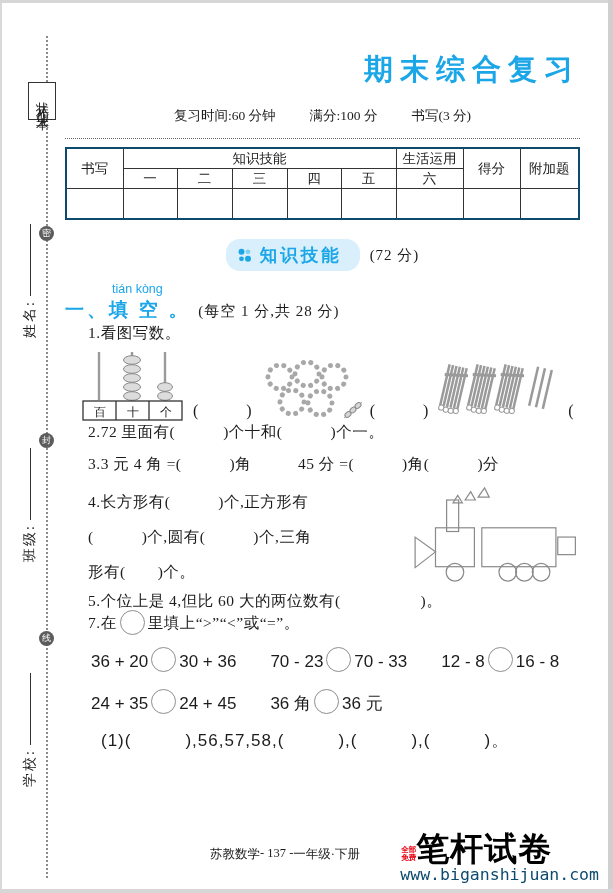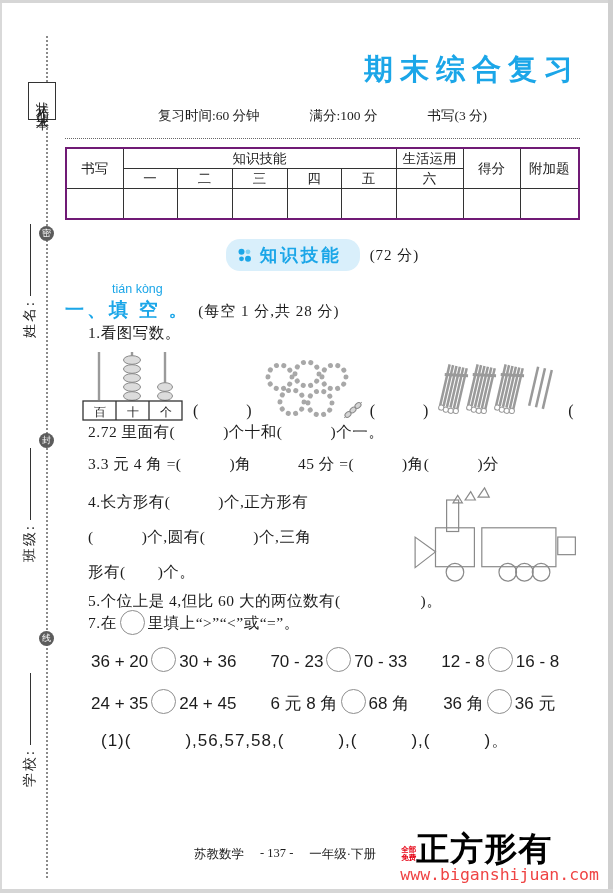--- a/index.html
+++ b/index.html
@@ -26,27 +26,27 @@
   }
   .vlabel .wline{display:inline-block;width:72px;height:0;border-top:1.2px solid #333}
   .seal{
     position:absolute;left:39px;width:15px;height:15px;border-radius:50%;
     background:#5c5c5c;color:#fff;font-size:9px;line-height:15px;text-align:center;z-index:2;
   }
 
   
   .main{position:absolute;left:0;top:0;width:613px;box-sizing:border-box;padding:0 33px 0 65px}
   .title{margin-top:50px;text-align:right;font-size:29px;font-weight:bold;letter-spacing:7px;color:#1ba6e8}
-  .info-row{margin-top:17px;display:flex;justify-content:center;gap:50px;font-size:13.5px}
+  .info-row{margin-top:17px;display:flex;justify-content:center;gap:34px;font-size:13.5px}
   .dotted-hr{margin-top:13px;border:0;border-top:1.6px dotted #666}
 
   table.score{border-collapse:collapse;width:513px;margin-top:4px;table-layout:fixed}
   table.score td{border:1.2px solid #333;text-align:center;font-size:13.5px;padding:0;height:19px;
     font-family:"Liberation Sans","DejaVu Sans",sans-serif}
-  table.score{border:2px solid #701a75}
+  table.score{border:2px solid #0c4a6e}
   table.score tr.empty td{height:29px}
 
   .badge-row{margin-top:19px;display:flex;justify-content:center;align-items:center;gap:10px}
   .pill{display:flex;align-items:center;gap:7px;background:#d9effb;border-radius:14px;padding:4px 18px 4px 10px}
   .pill .label{color:#1ba6e8;font-weight:bold;font-size:17.5px;letter-spacing:3px;
     font-family:"Liberation Sans","DejaVu Sans",sans-serif}
   .points{font-size:15px;letter-spacing:1px}
 
   .q1head{margin-top:11px}
   .pinyin{margin-left:47px;color:#1ba6e8;font-size:12.5px;font-family:"Liberation Sans","DejaVu Sans",sans-serif;display:block}
@@ -68,28 +68,28 @@
   .train{width:176px;margin-top:-10px}
 
   .cmp{display:inline-block;width:23px;height:23px;border:1.1px solid #8e8e8e;border-radius:50%;
     vertical-align:middle;margin:0 3px;position:relative;top:-2px}
   .exprow{margin-top:12px;margin-left:26px;display:flex;align-items:flex-start;gap:0;
     font-family:"Liberation Sans","DejaVu Sans",sans-serif;font-size:17px}
   .exprow .grp{display:flex;align-items:center}
   .exprow .grp + .grp{margin-left:34px}
   .seqline{font-family:"Liberation Sans","DejaVu Sans",sans-serif;font-size:17px;letter-spacing:1px}
 
-  .footer{position:absolute;left:65px;top:846px;width:440px;display:flex;justify-content:center;gap:16px;font-size:12.5px}
+  .footer{position:absolute;left:65px;top:846px;width:440px;display:flex;justify-content:center;font-size:12.5px}
   .footer .pageno{font-weight:normal;font-family:"Liberation Serif","DejaVu Serif",serif}
 
   .watermark{position:absolute;right:14px;top:833px;text-align:right;line-height:1}
   .wm-top{display:flex;align-items:flex-end}
   .wm-free{width:16px;font-size:7.5px;color:#e60012;font-weight:bold;line-height:1.15;word-break:break-all;margin-bottom:3px}
   .wm-brand{font-size:33px;font-weight:bold;color:#000;letter-spacing:1px}
-  .wm-url{font-size:16.5px;color:#ef4444;font-family:"DejaVu Sans Mono","Liberation Mono",monospace;margin-top:1px}
+  .wm-url{font-size:16.5px;color:#0c4a6e;font-family:"DejaVu Sans Mono","Liberation Mono",monospace;margin-top:1px}
 </style>
 </head>
 <body>
 
 <div class="edge-top"></div>
 <div class="edge-right"></div>
 <div class="edge-bottom"></div>
 
 <div class="dotline"></div>
 <div class="brand-box">状元作业本</div>
@@ -338,41 +338,36 @@
       </span>
   </div>
 
   <div class="exprow" style="margin-top:17px">
     <span class="grp">
         <span>24 + 35</span>
         <span class="cmp"></span>
         <span>24 + 45</span>
       </span>
     <span class="grp">
-        <span>6 元 8 角</span>
-        <span class="cmp"></span>
-        <span>68 角</span>
-      </span>
-    <span class="grp">
         <span>36 角</span>
         <span class="cmp"></span>
         <span>36 元</span>
       </span>
   </div>
 
 
   <div class="seqline" style="margin-top:13px;margin-left:36px">(1)(　　　),56,57,58,(　　　),(　　　),(　　　)。</div>
 
 </div>
 
 <div class="footer">
   <span>苏教数学</span>
   <span class="pageno">- 137 -</span>
   <span>一年级·下册</span>
 </div>
 
 <div class="watermark">
   <div class="wm-top">
     <span class="wm-free">全部免费</span>
-    <span class="wm-brand">正方形有</span>
+    <span class="wm-brand">笔杆试卷</span>
   </div>
   <div class="wm-url">www.biganshijuan.com</div>
 </div>
 
 </body></html>

